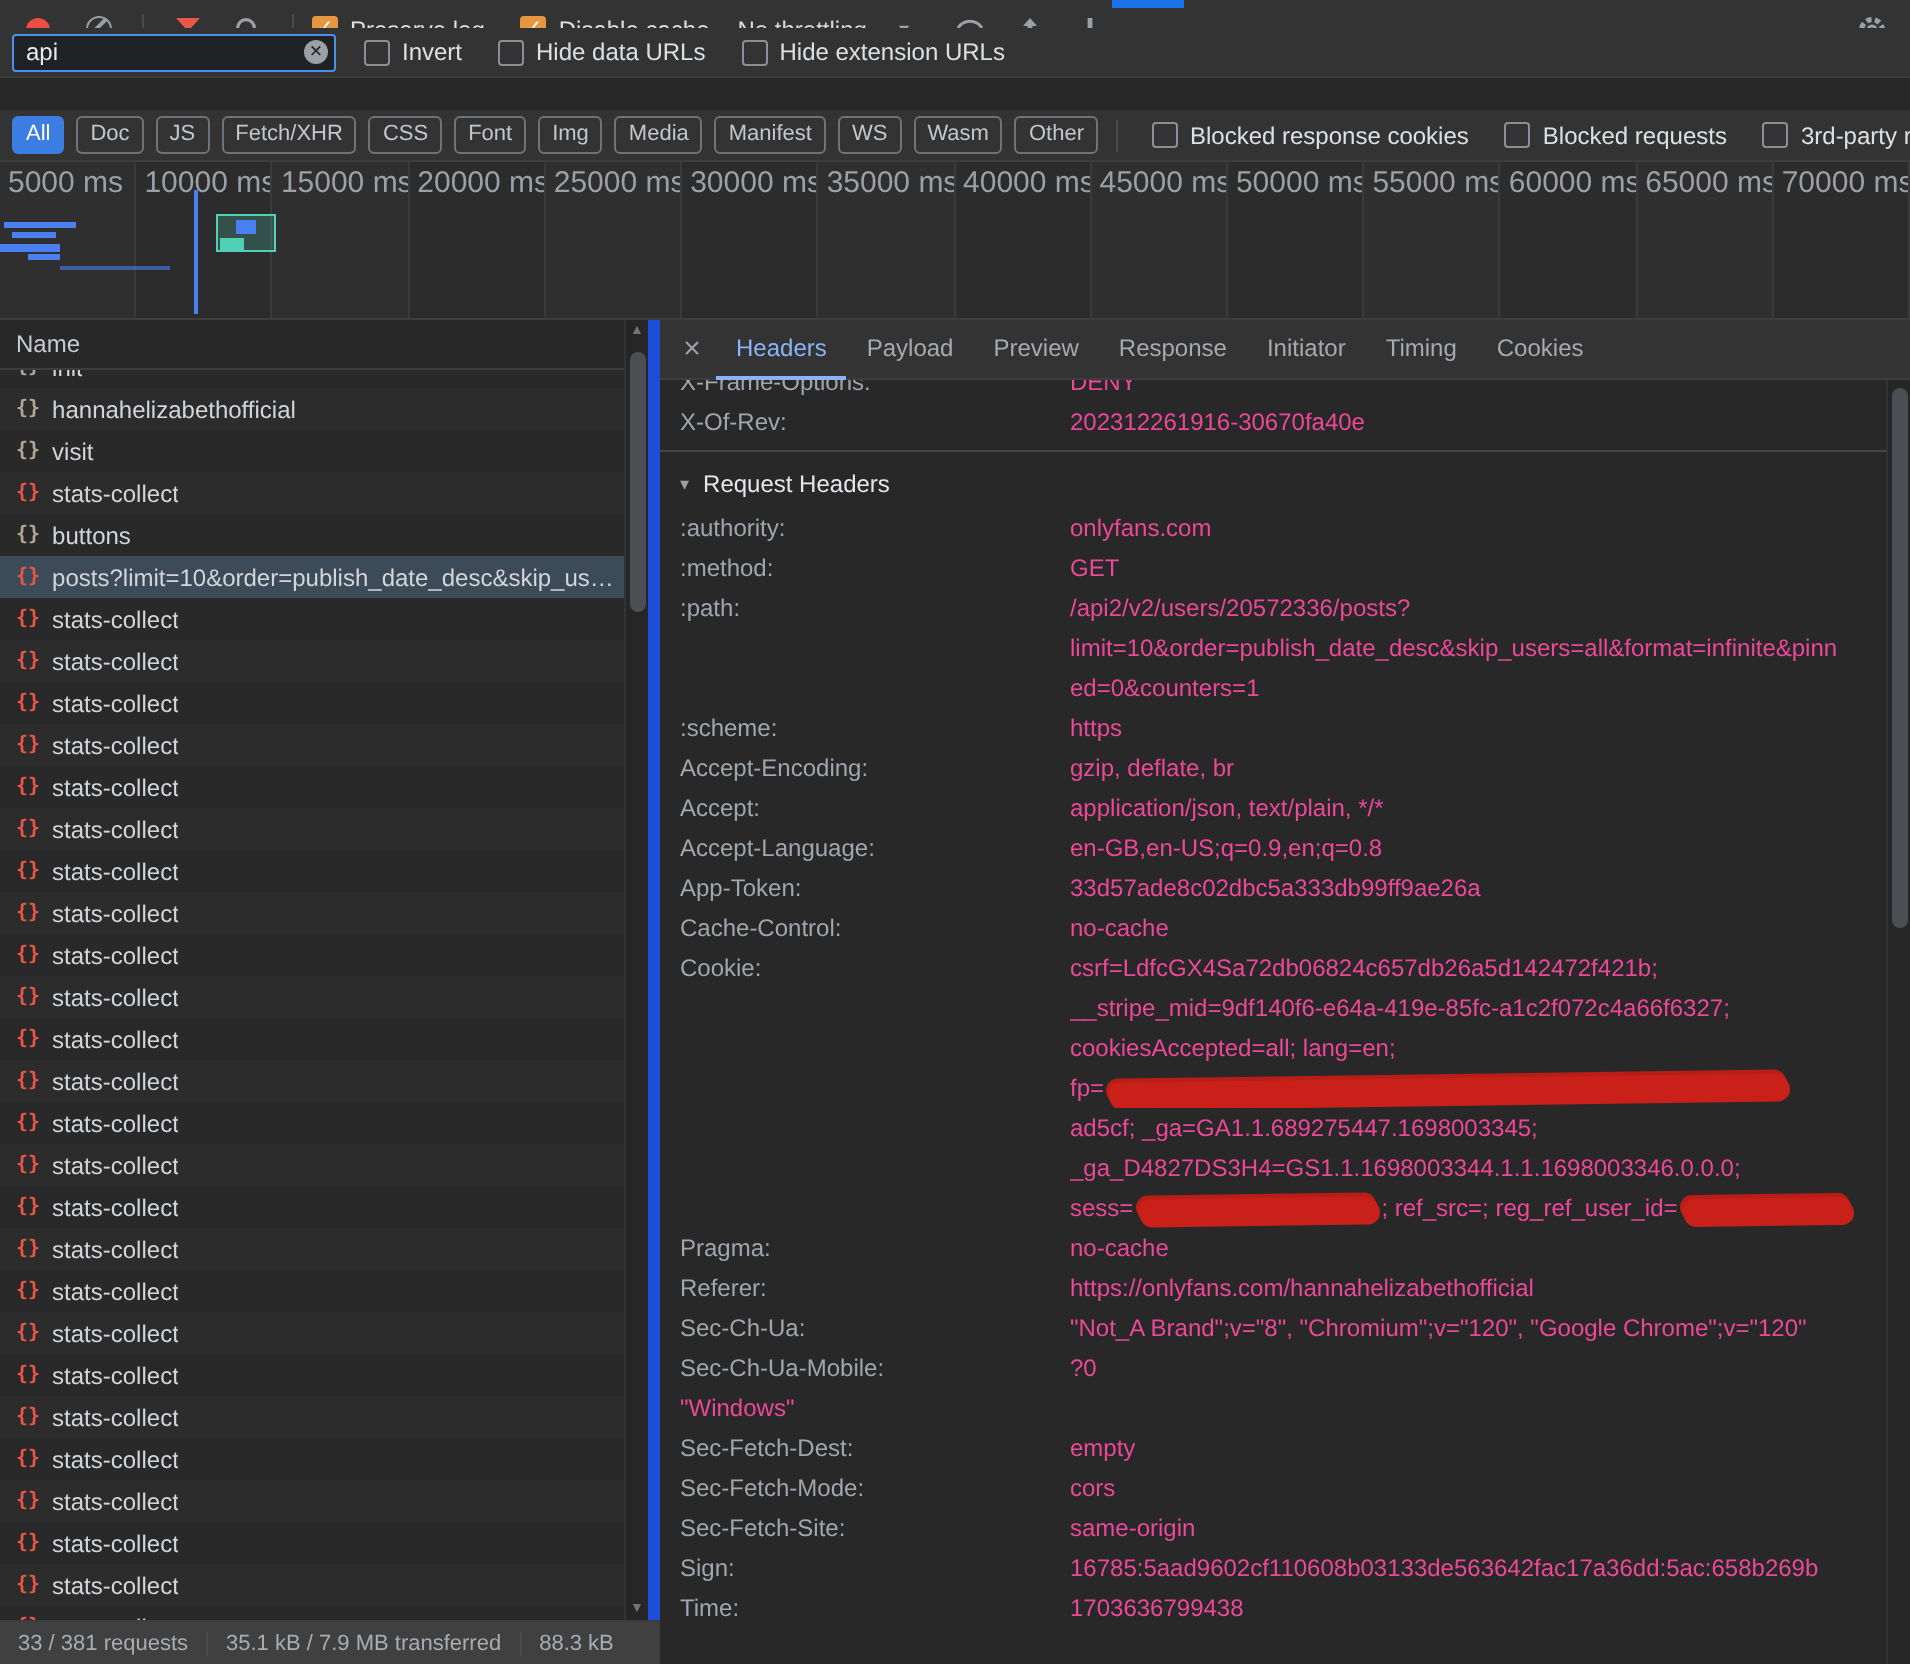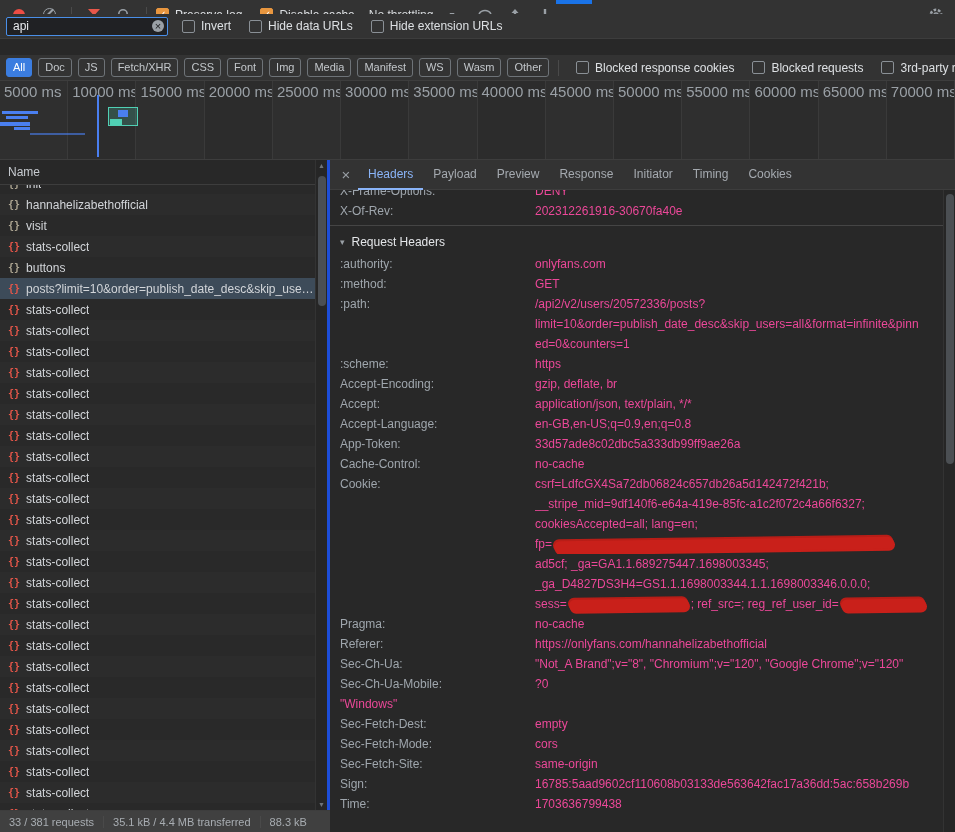--- a/index.html
+++ b/index.html
@@ -45,21 +45,21 @@
   .ov-cols{position:absolute;inset:0;display:flex}
   .ov-col{flex:1;border-right:1px solid #3a3a3a;padding:2px 0 0 4px;overflow:hidden}
   .ov-col:nth-child(even){background:#2c2c2c}
   .ov-label{font-size:15px;color:#9aa0a6;white-space:nowrap}
   .ov-act{position:absolute;background:#4a7ff0}
   .ov-teal{position:absolute;background:#50d0b4}
   .ov-teal-box{position:absolute;border:1px solid #50d0b4;background:rgba(80,208,180,.22)}
 
   
   .main{position:absolute;top:160px;left:0;right:0;bottom:0}
-  .left-pane{position:absolute;left:0;top:0;bottom:0;width:330px;background:#282828;border-right:3px solid #1d4ed8}
+  .left-pane{position:absolute;left:0;top:0;bottom:0;width:330px;background:#282828;border-right:6px solid #1d4ed8}
   .name-header{height:25px;line-height:24px;padding-left:8px;border-bottom:1px solid #3d3d3d;color:#c7cbd0;background:#282828}
   .req-list{position:absolute;top:25px;left:0;right:12px;bottom:22px;overflow:hidden}
   .req-rows{margin-top:-12px}
   .req-row{height:21px;display:flex;align-items:center;gap:6px;padding-left:8px;white-space:nowrap;cursor:pointer;background:#292929}
   .req-row:nth-child(even){background:#2c2c2c}
   .req-row.selected{background:#3d4b59}
   .req-icon{font-family:"DejaVu Sans Mono",monospace;font-size:10px;font-weight:bold;color:#b0a894;flex:0 0 auto}
   .req-icon.red{color:#e8574a}
   .req-name{overflow:hidden;text-overflow:ellipsis;color:#d2d5d9}
   .left-scrollbar{position:absolute;right:0;top:0;bottom:22px;width:12px;background:#262626;border-left:1px solid #333;
@@ -369,21 +369,21 @@
           </div>
         </div>
     </div>
     <div class="left-scrollbar">
       <span>▲</span>
       <span>▼</span>
       <span class="ls-thumb"></span>
     </div>
     <div class="summary-bar">
       <span class="sum-item">33 / 381 requests</span>
-      <span class="sum-item">35.1 kB / 4.4 MB transferred</span>
+      <span class="sum-item">35.1 kB / 7.9 MB transferred</span>
       <span class="sum-item">88.3 kB</span>
     </div>
   </div>
 
   <div class="right-pane">
     <div class="detail-tabs">
       <span class="tab-close">×</span>
       <span style="display:inline-flex">
           <span class="dtab active">Headers</span>
           <span class="dtab">Payload</span>

